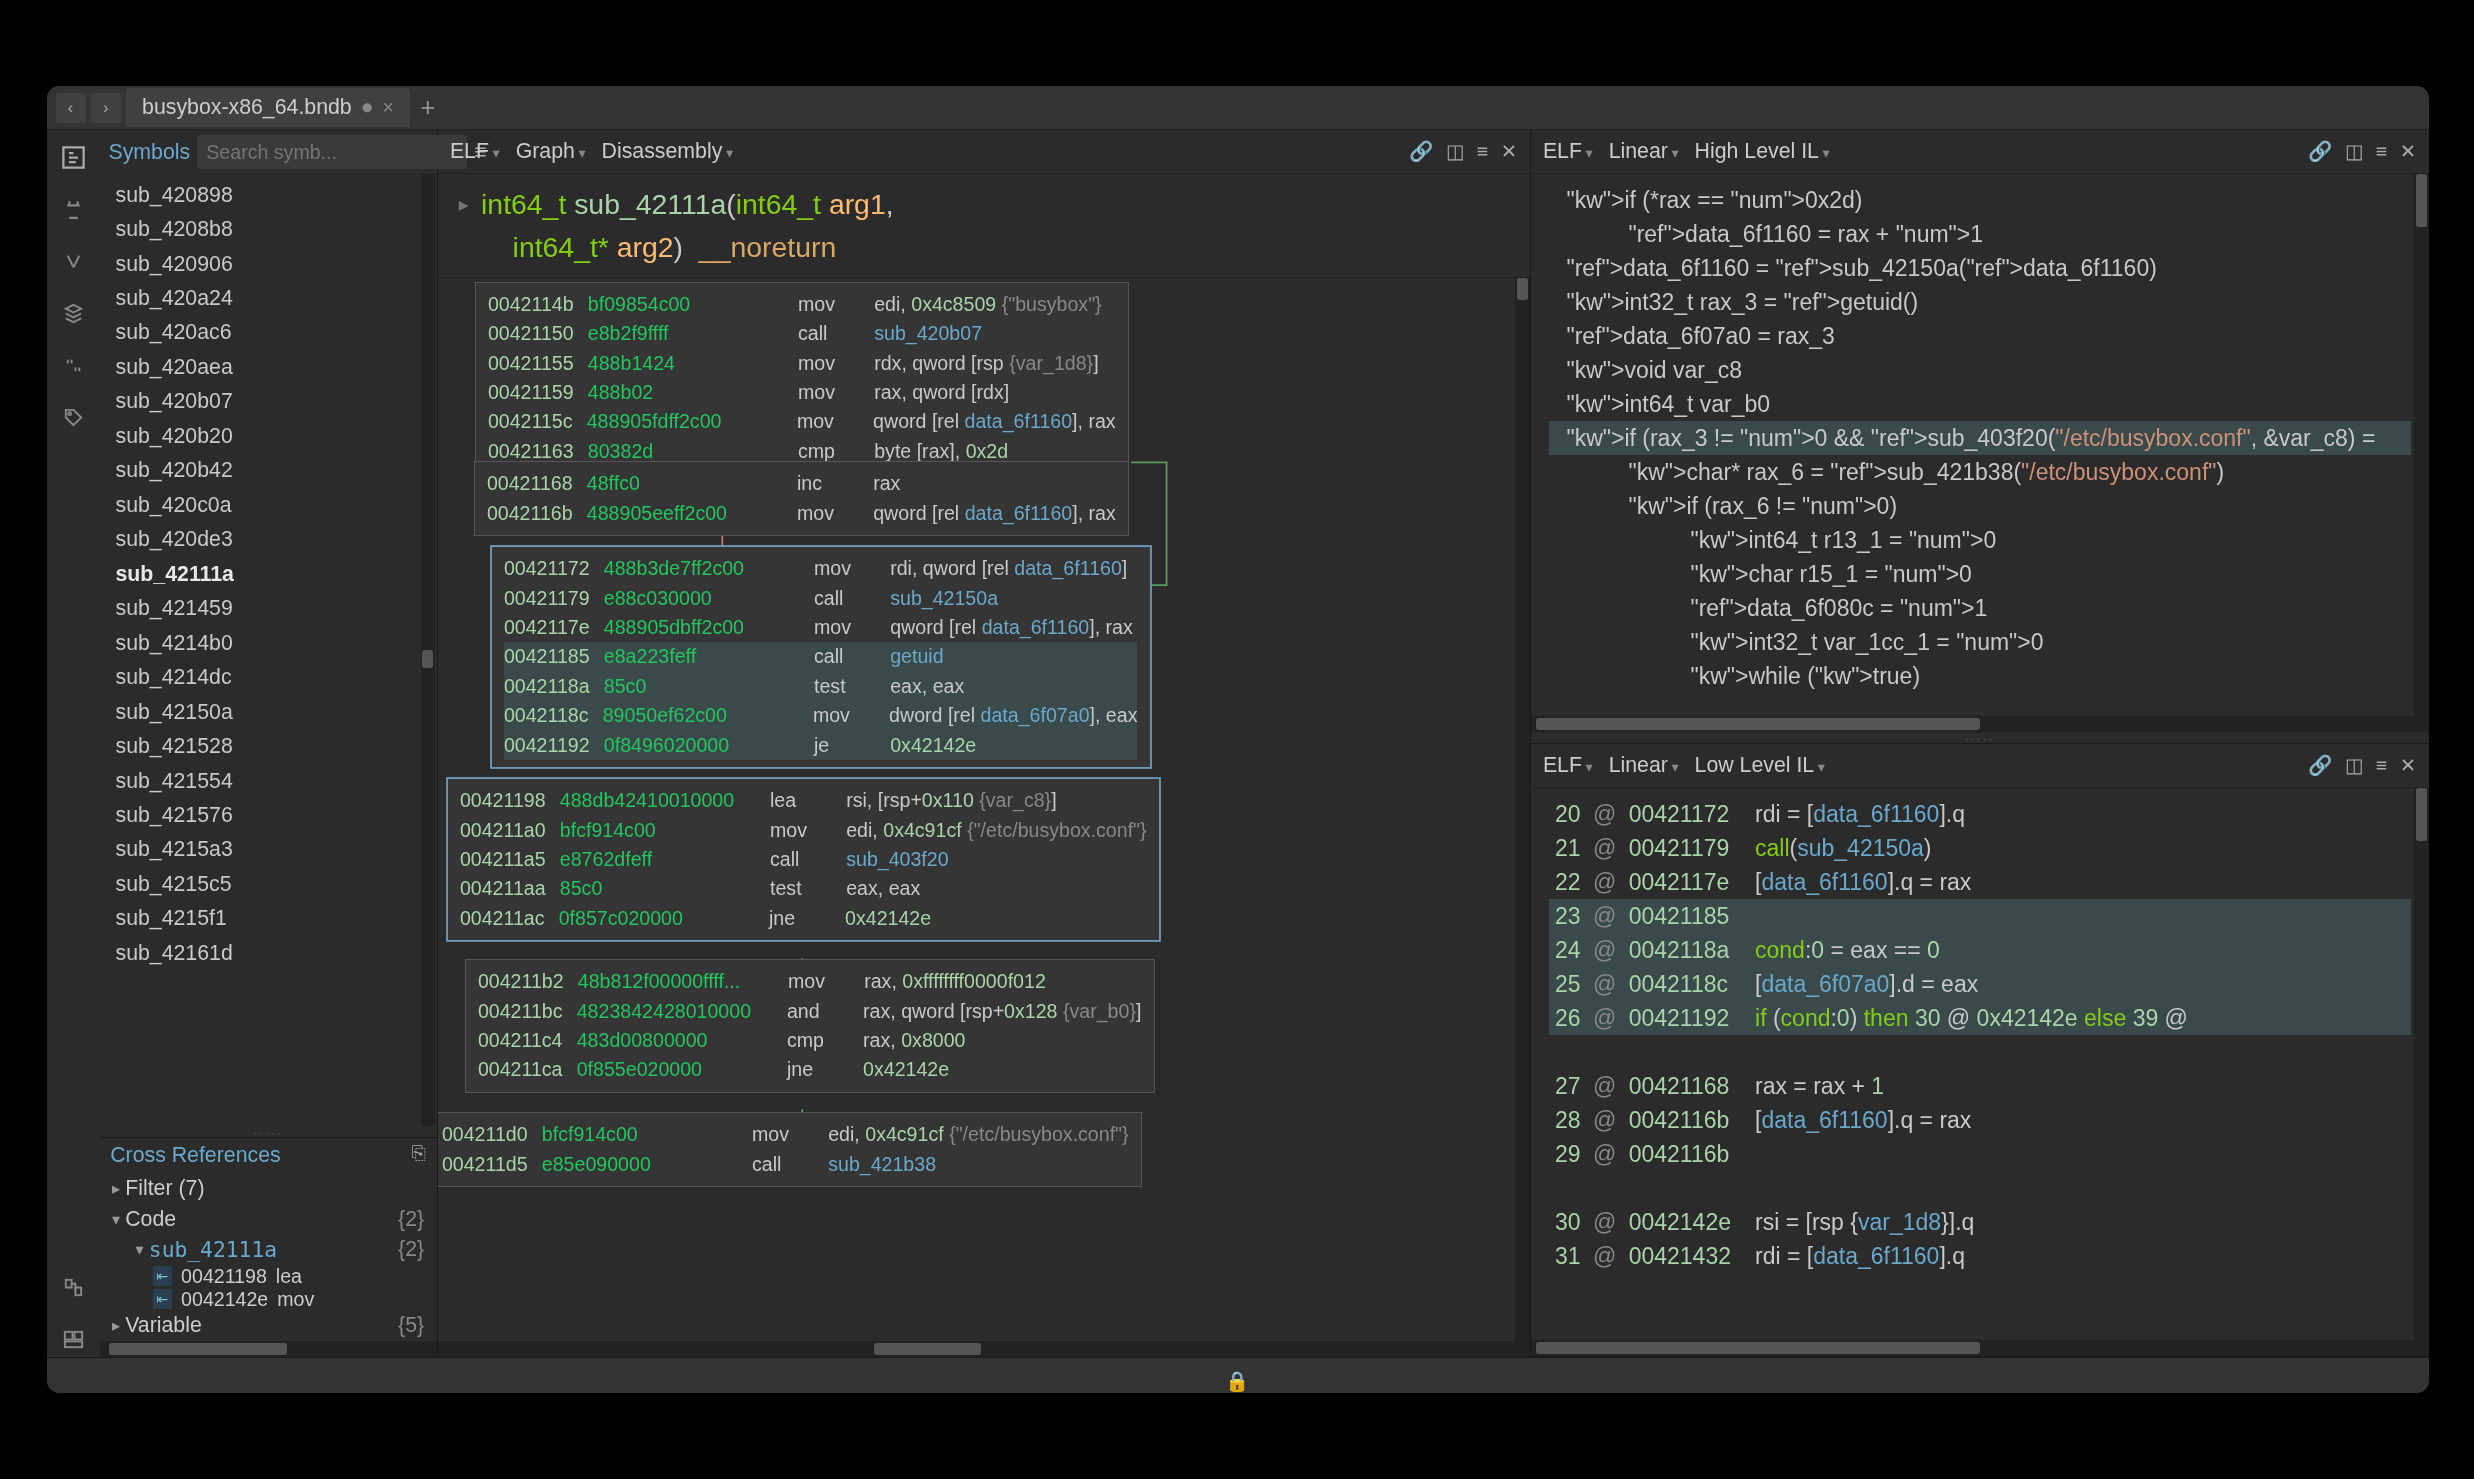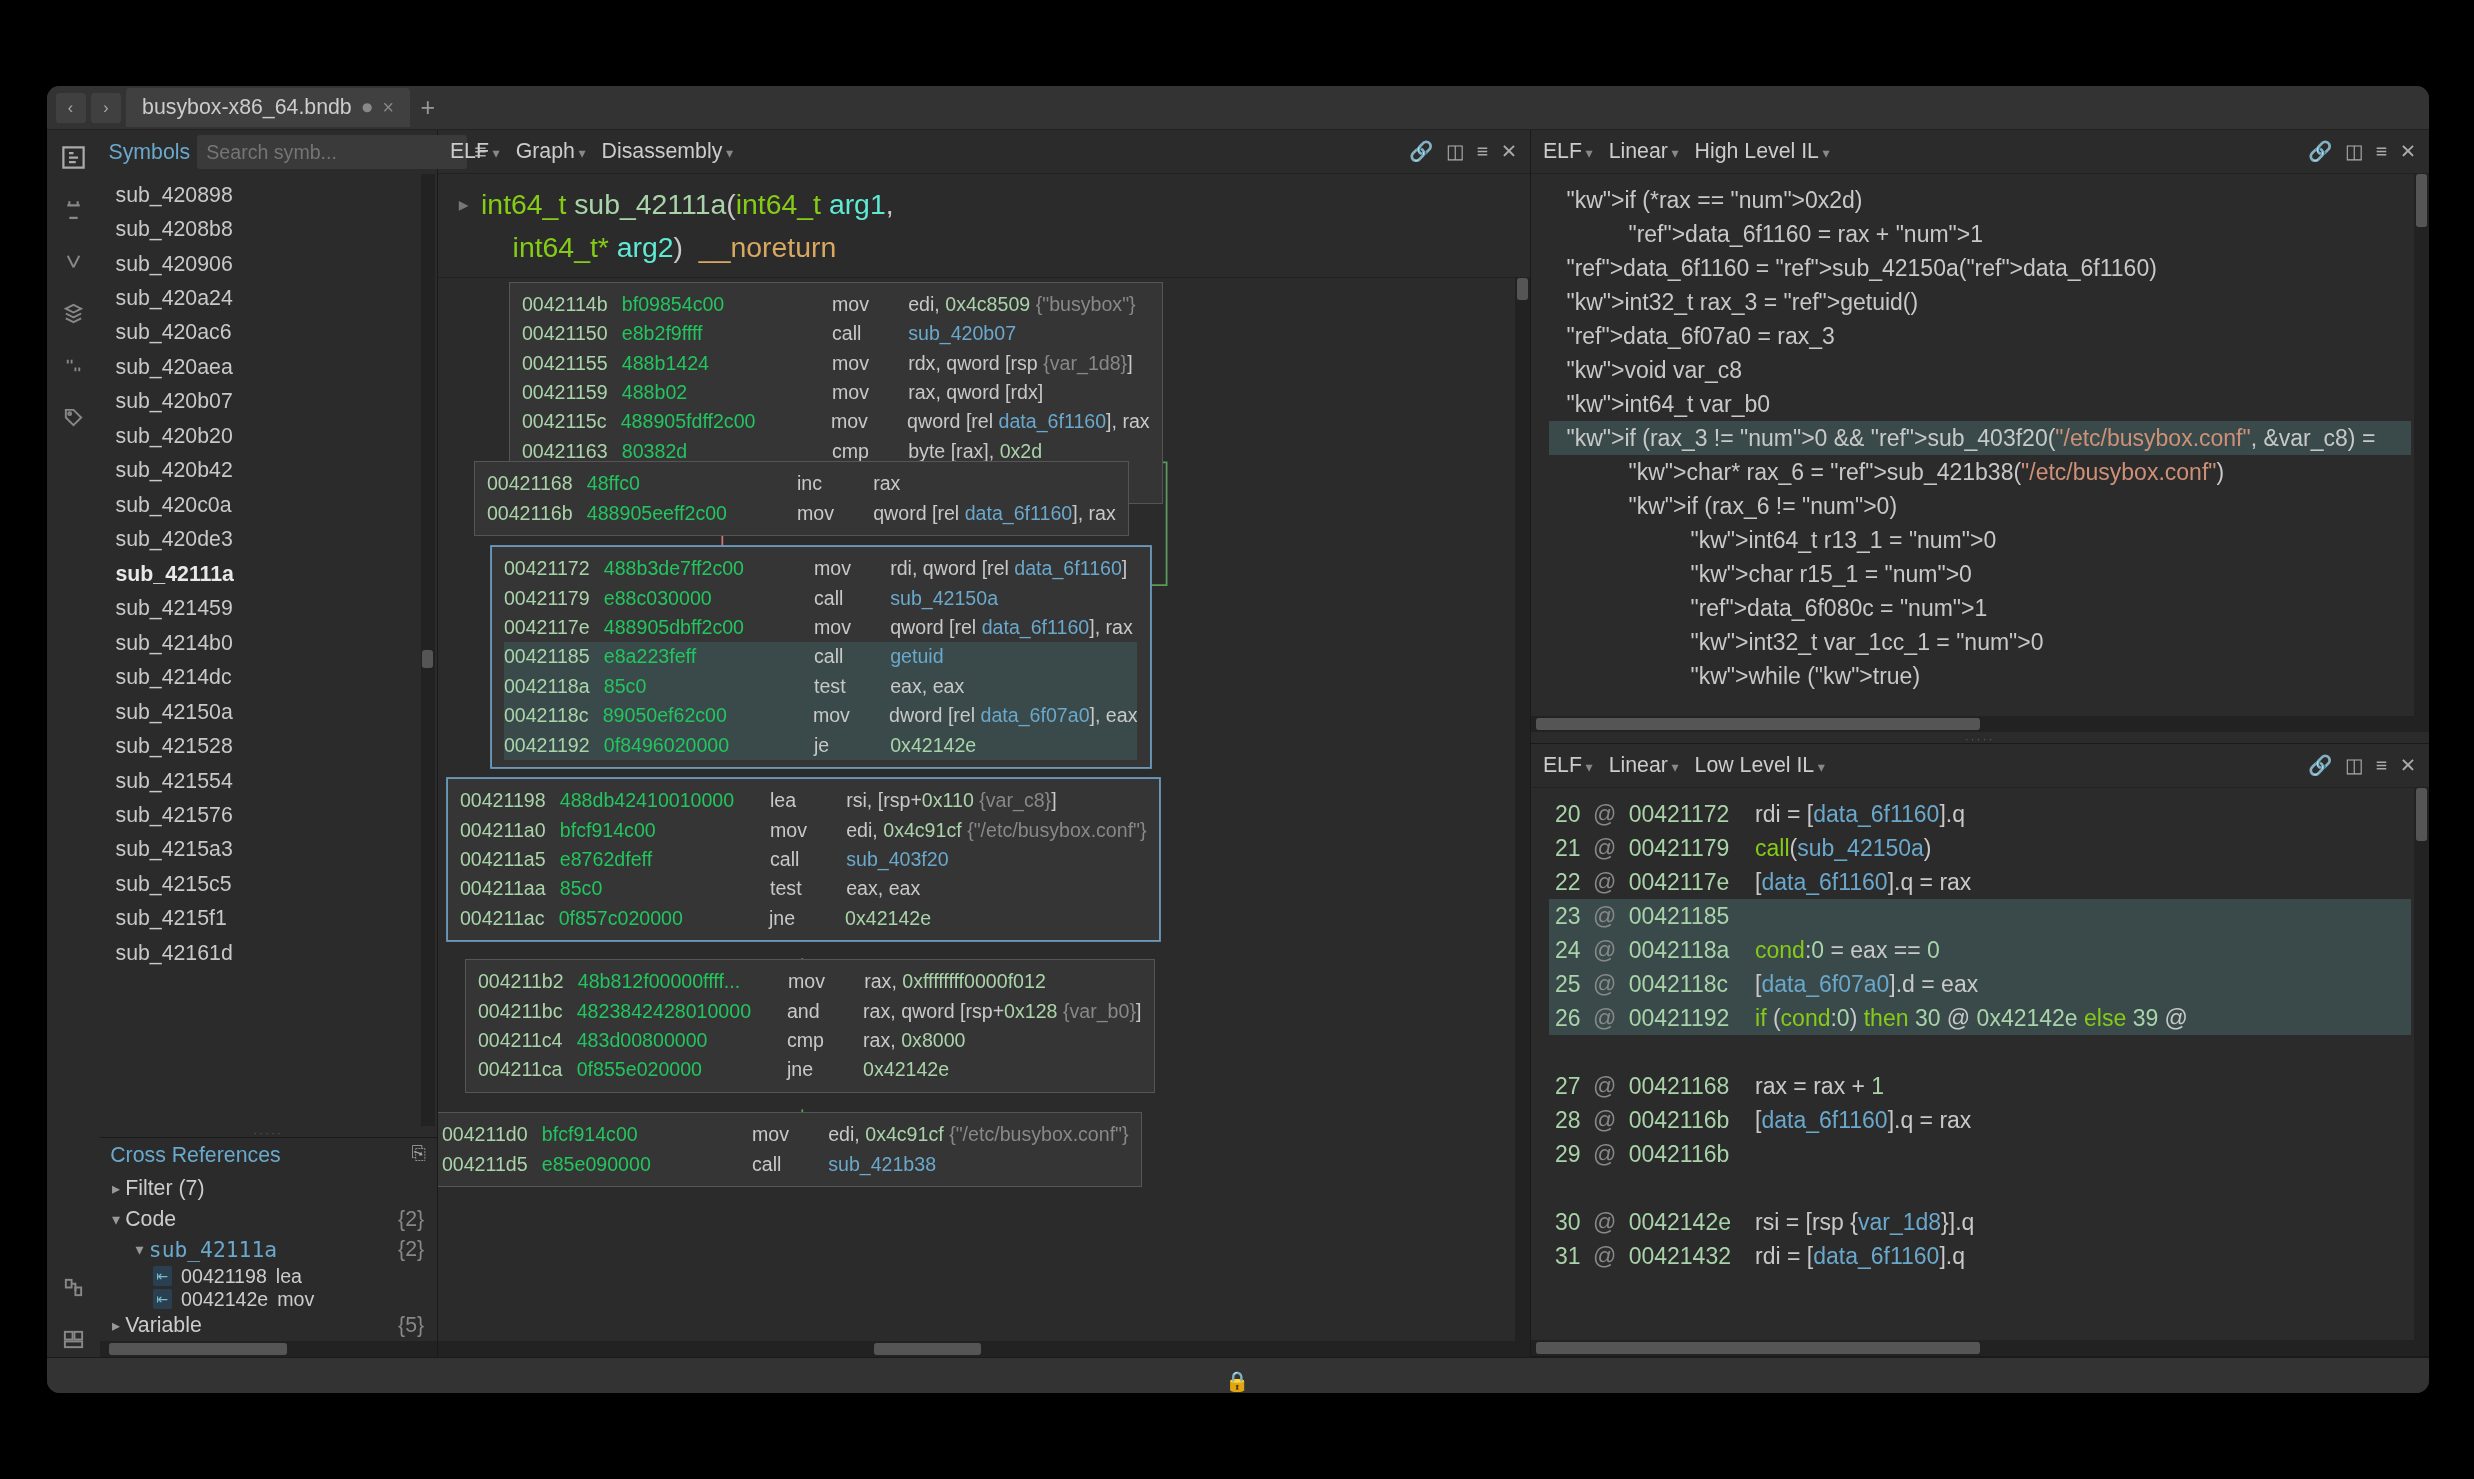--- a/index.html
+++ b/index.html
@@ -51,21 +51,21 @@
 
 .center { flex: 1; display: flex; flex-direction: column; border-right: 0.9px solid #1a1a1a; }
 .paneheader { height: 44px; display: flex; align-items: center; padding: 0 12.4px; gap: 16px; border-bottom: 0.9px solid #222; }
 .phsel { color: #ccc; font-size: 21.3px; }
 .phsel .car { color: #888; font-size: 14.2px; margin-left: 3.6px; }
 .phicons { margin-left: auto; display: flex; gap: 12.4px; }
 .phicons .pi { color: #aaa; font-size: 19.6px; }
 
 .signature { padding: 9px 21.3px; font-size: 28.4px; line-height: 1.5; border-bottom: 0.9px solid #222; color: #c8c8c8; display: flex; gap: 12.4px; }
 .signature .chev { color: #777; font-size: 19.6px; margin-top: 7.1px; }
-.kw { color: #84cc16; } .fn { color: #a9d4a9; } .arg { color: #5eead4; margin-top: 28px; } .nr { color: #d8a860; }
+.kw { color: #84cc16; } .fn { color: #a9d4a9; } .arg { color: #fdba74; margin-top: 28px; } .nr { color: #d8a860; }
 
 .graph { flex: 1; position: relative; background: #2b2b2b; overflow: hidden; }
 .graph svg.edges { position: absolute; inset: 0; width: 100%; height: 100%; pointer-events: none; }
 .block { position: absolute; background: #353535; border: 0.9px solid #555; padding: 7.1px 12.4px; }
 .block.hl { border-color: #6a96b8; box-shadow: 0 0 0 0.9px #6a96b8; }
 .bline { display: flex; gap: 14.2px; white-space: nowrap; font-size: 19.6px; line-height: 1.5; }
 .bline.sel { background: #3a4a4a; }
 .addr { color: #a9d4a9; } .bytes { color: #22c55e; } .mn { color: #c8c8c8; } .reg { color: #c8c8c8; } .hex { color: #a9d4a9; } .ref { color: #6aa8cc; } .cmt { color: #888; }
 
 .cscroll { position: absolute; right: 0; top: 0; bottom: 0; width: 14.2px; background: #222; }
@@ -276,21 +276,21 @@
               </marker>
           </defs>
           <path d="M400 182 L400 204" stroke="#5a9a5a" stroke-width="2" marker-end="url(#ah)"></path>
           <path d="M400 182 L320 182 L320 320 L400 320" stroke="#c77" stroke-width="2" fill="none"></path>
           <path d="M420 278 L420 300" stroke="#7a9" stroke-width="2" marker-end="url(#ah)"></path>
           <path d="M780 182 L820 182 L820 320 L780 320" stroke="#5a9a5a" stroke-width="2" fill="none"></path>
           <path d="M420 538 L420 560" stroke="#c77" stroke-width="2" marker-end="url(#ah)"></path>
           <path d="M410 740 L410 762" stroke="#5a9a5a" stroke-width="2" marker-end="url(#ah)"></path>
           <path d="M410 910 L410 934" stroke="#5a9a5a" stroke-width="2" marker-end="url(#ah)"></path>
         </svg>
-        <div class="block mono" id="b1" style="left:71px;top:3.6px">
+        <div class="block mono" id="b1" style="left:37px;top:3.6px">
             <div class="bline">
               <span class="addr">0042114b</span>
               <span class="bytes" style="width:196px;display:inline-block">bf09854c00</span>
               <span class="mn" style="width:62px;display:inline-block">mov</span>
               <span class="reg">edi, <span class="hex">0x4c8509</span>  <span class="cmt">{"busybox"}</span></span>
             </div>
             <div class="bline">
               <span class="addr">00421150</span>
               <span class="bytes" style="width:196px;display:inline-block">e8b2f9ffff</span>
               <span class="mn" style="width:62px;display:inline-block">call</span>

